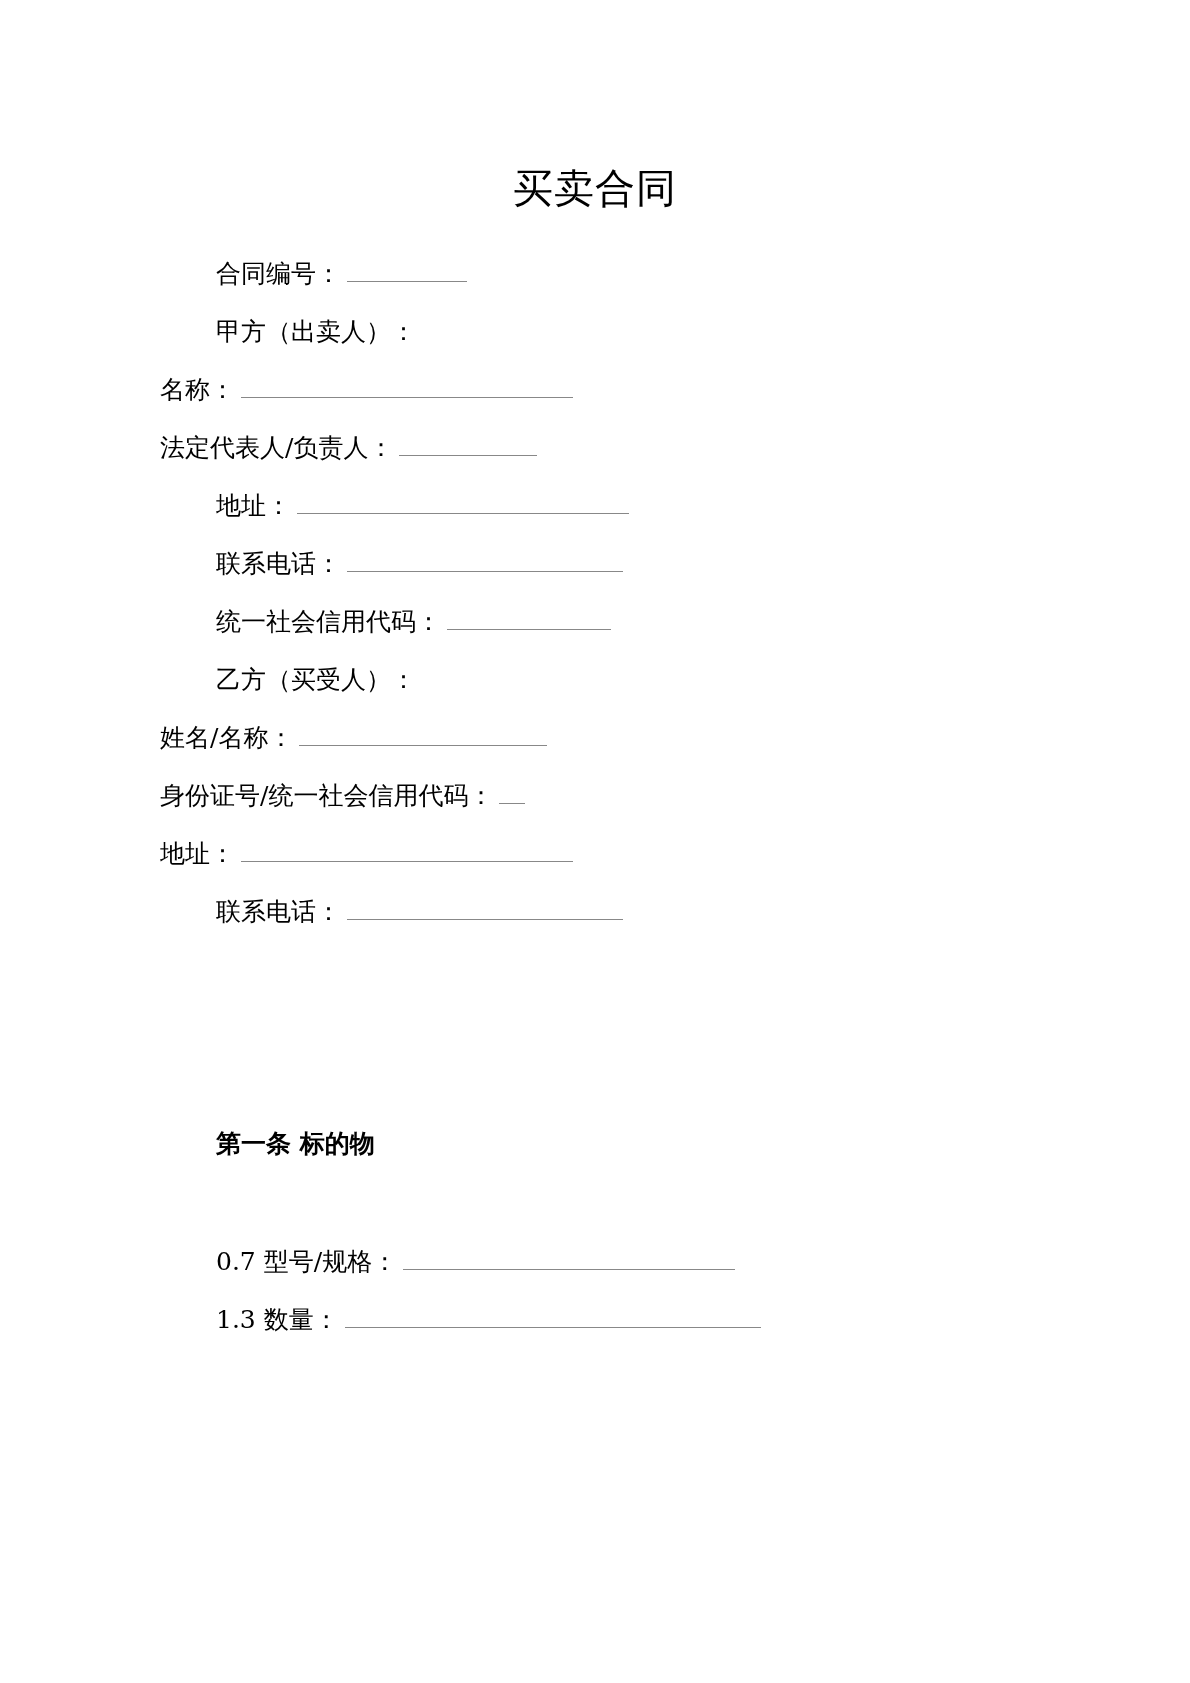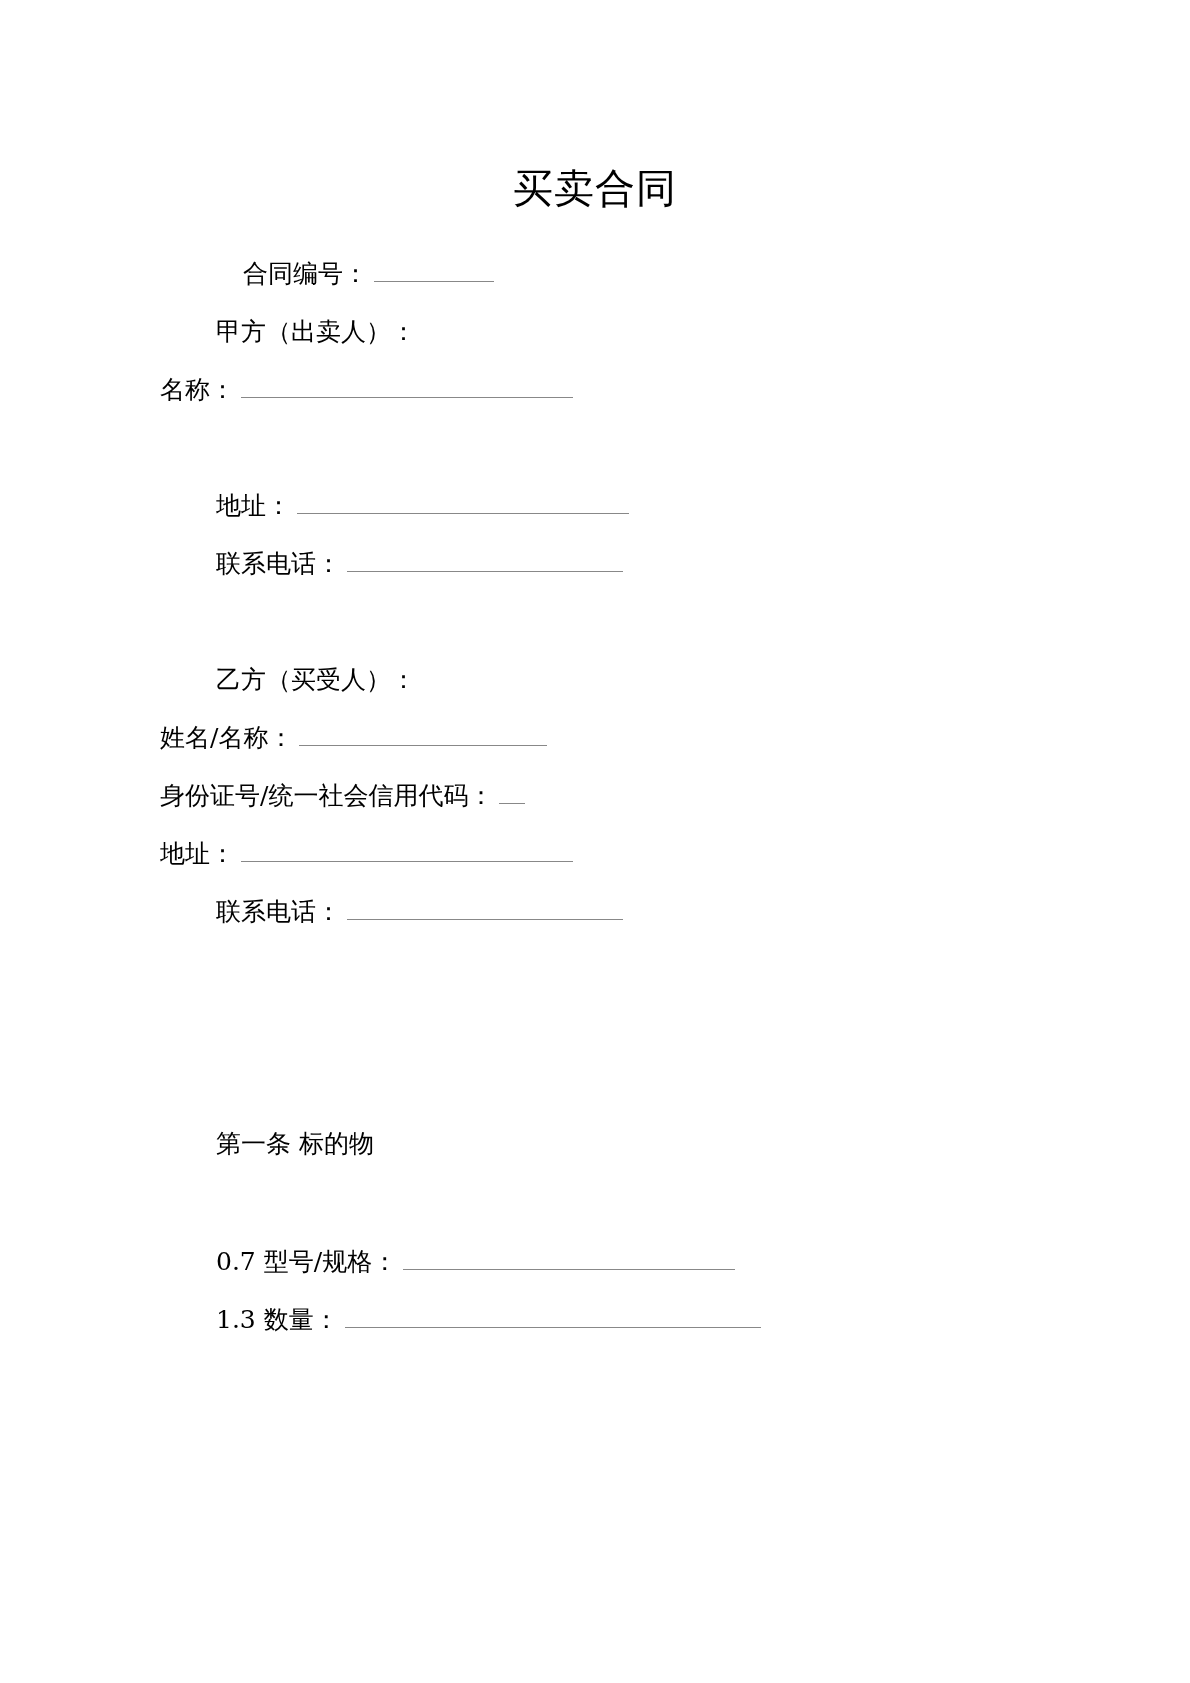--- a/index.html
+++ b/index.html
@@ -3,50 +3,56 @@
 <meta charset="utf-8">
 <style>
   html, body { margin:0; padding:0; background:#ffffff; }
   body { width:1190px; height:1683px; position:relative; overflow:hidden;
          font-family: "DejaVu Serif", "Liberation Serif", serif; color:#000; }
   .page { position:absolute; left:0; top:0; width:1190px; height:1236px; }
   .title { position:absolute; left:0; width:1190px; top:160px; text-align:center;
            font-family:"DejaVu Sans", "Liberation Sans", sans-serif; font-size:40px; line-height:56px; letter-spacing:1px; }
   .line { position:absolute; font-size:25px; line-height:36px; white-space:nowrap; }
   .blank { display:inline-block; border-bottom:1.5px solid #888; height:22px; vertical-align:baseline; margin-left:6px; }
-  .heading { font-family:"DejaVu Sans", "Liberation Sans", sans-serif; font-weight:normal; }
+  .heading { font-family:"DejaVu Sans", "Liberation Sans", sans-serif; font-weight:bold; }
   .para { position:absolute; left:160px; width:820px; font-size:25px; line-height:58px; }
   .para .first { padding-left:56px; }
 </style>
 </head>
 <body>
 
 <div class="page">
 
   <div class="title">买卖合同</div>
 
-  <div class="line" style="left:216px; top:256px;margin-left:27px;">
+  <div class="line" style="left:216px; top:256px;">
     <span>合同编号：</span><span class="blank" style="width:120px;"></span>
   </div>
 
   <div class="line" style="left:216px; top:314px;">甲方（出卖人）：</div>
 
   <div class="line" style="left:160px; top:372px;">
     <span>名称：</span><span class="blank" style="width:332px;"></span>
   </div>
 
+  <div class="line" style="left:160px; top:430px;">
+    <span>法定代表人/负责人：</span><span class="blank" style="width:138px;"></span>
+  </div>
 
   <div class="line" style="left:216px; top:488px;">
     <span>地址：</span><span class="blank" style="width:332px;"></span>
   </div>
 
   <div class="line" style="left:216px; top:546px;">
     <span>联系电话：</span><span class="blank" style="width:276px;"></span>
   </div>
 
+  <div class="line" style="left:216px; top:604px;">
+    <span>统一社会信用代码：</span><span class="blank" style="width:164px;"></span>
+  </div>
 
   <div class="line" style="left:216px; top:662px;">乙方（买受人）：</div>
 
   <div class="line" style="left:160px; top:778px;">
     <span>身份证号/统一社会信用代码：</span><span class="blank" style="width:26px;"></span>
   </div>
 
   <div class="line" style="left:160px; top:720px;">
     <span>姓名/名称：</span><span class="blank" style="width:248px;"></span>
   </div>

